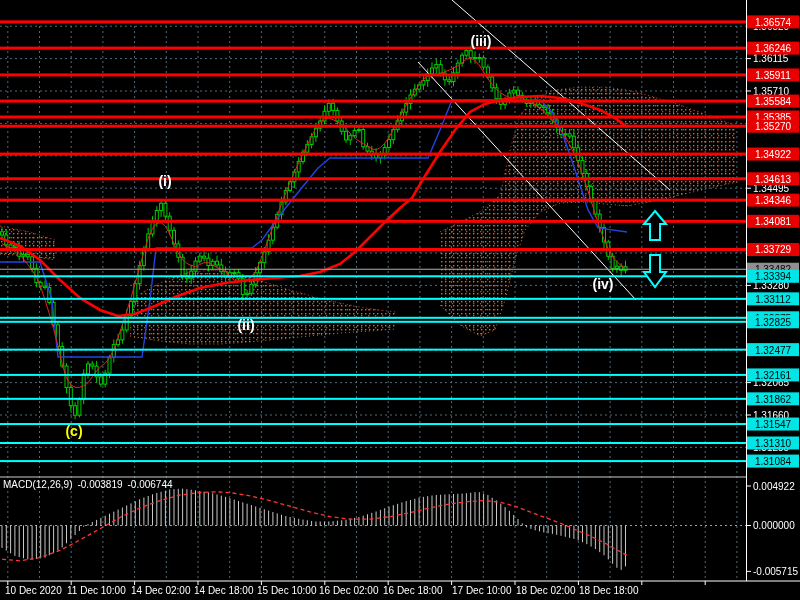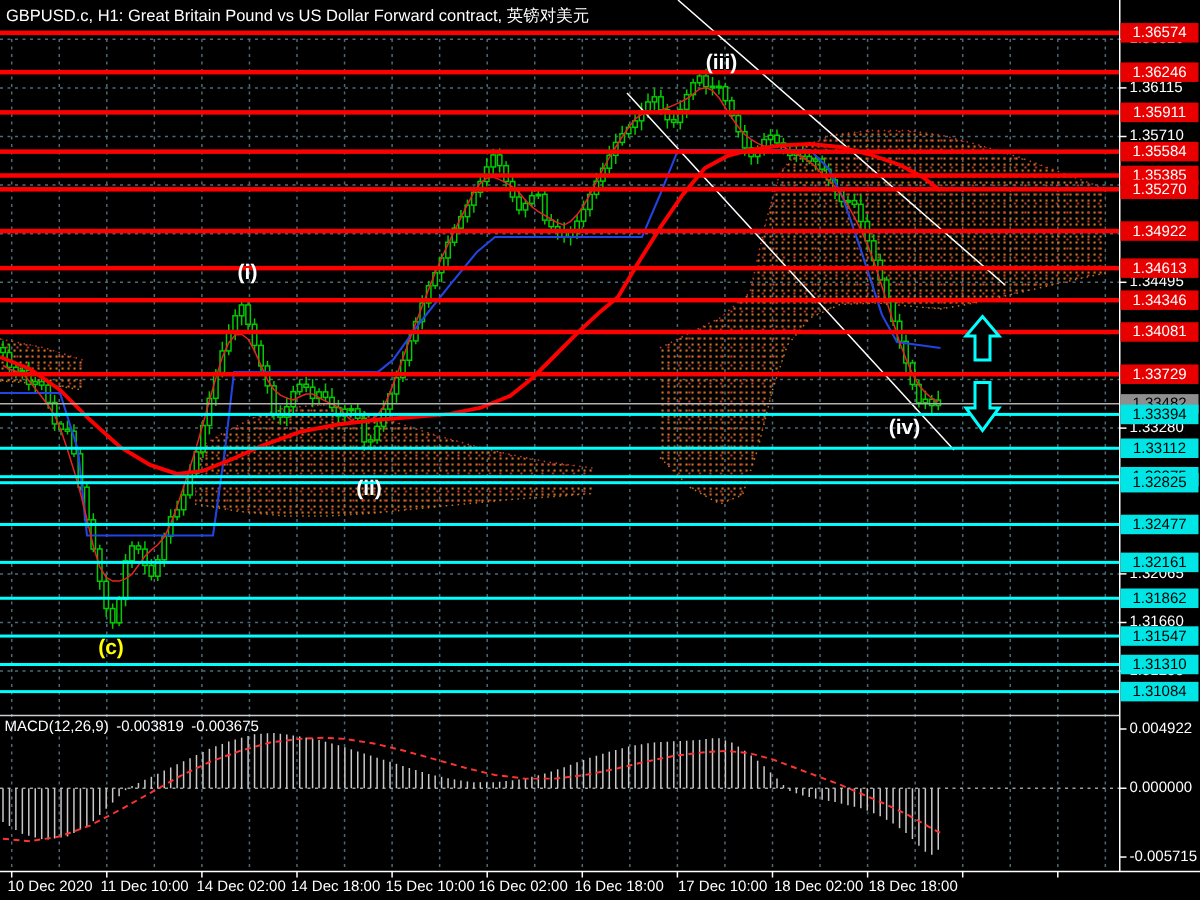--- a/index.html
+++ b/index.html
@@ -652,17 +652,16 @@
         <text x="131" y="594" fill="#ffffff" font-size="10" font-family="&quot;Liberation Sans&quot;,&quot;DejaVu Sans&quot;,sans-serif">14 Dec 02:00</text>
         <text x="194" y="594" fill="#ffffff" font-size="10" font-family="&quot;Liberation Sans&quot;,&quot;DejaVu Sans&quot;,sans-serif">14 Dec 18:00</text>
         <text x="257" y="594" fill="#ffffff" font-size="10" font-family="&quot;Liberation Sans&quot;,&quot;DejaVu Sans&quot;,sans-serif">15 Dec 10:00</text>
         <text x="319" y="594" fill="#ffffff" font-size="10" font-family="&quot;Liberation Sans&quot;,&quot;DejaVu Sans&quot;,sans-serif">16 Dec 02:00</text>
         <text x="383" y="594" fill="#ffffff" font-size="10" font-family="&quot;Liberation Sans&quot;,&quot;DejaVu Sans&quot;,sans-serif">16 Dec 18:00</text>
         <text x="452" y="594" fill="#ffffff" font-size="10" font-family="&quot;Liberation Sans&quot;,&quot;DejaVu Sans&quot;,sans-serif">17 Dec 10:00</text>
         <text x="516" y="594" fill="#ffffff" font-size="10" font-family="&quot;Liberation Sans&quot;,&quot;DejaVu Sans&quot;,sans-serif">18 Dec 02:00</text>
         <text x="579" y="594" fill="#ffffff" font-size="10" font-family="&quot;Liberation Sans&quot;,&quot;DejaVu Sans&quot;,sans-serif">18 Dec 18:00</text>
       </g>
     </svg>
-  <div class="title-bar">GBPUSD.c, H1:  Great Britain Pound vs US Dollar Forward contract, 英镑对美元</div>
   <div class="macd-label">
-    <span>MACD(12,26,9)</span><span>-0.003819</span><span>-0.003675</span>
+    <span>MACD(12,26,9)</span><span>-0.003819</span><span>-0.006744</span>
   </div>
 </div>
 
 </body></html>

